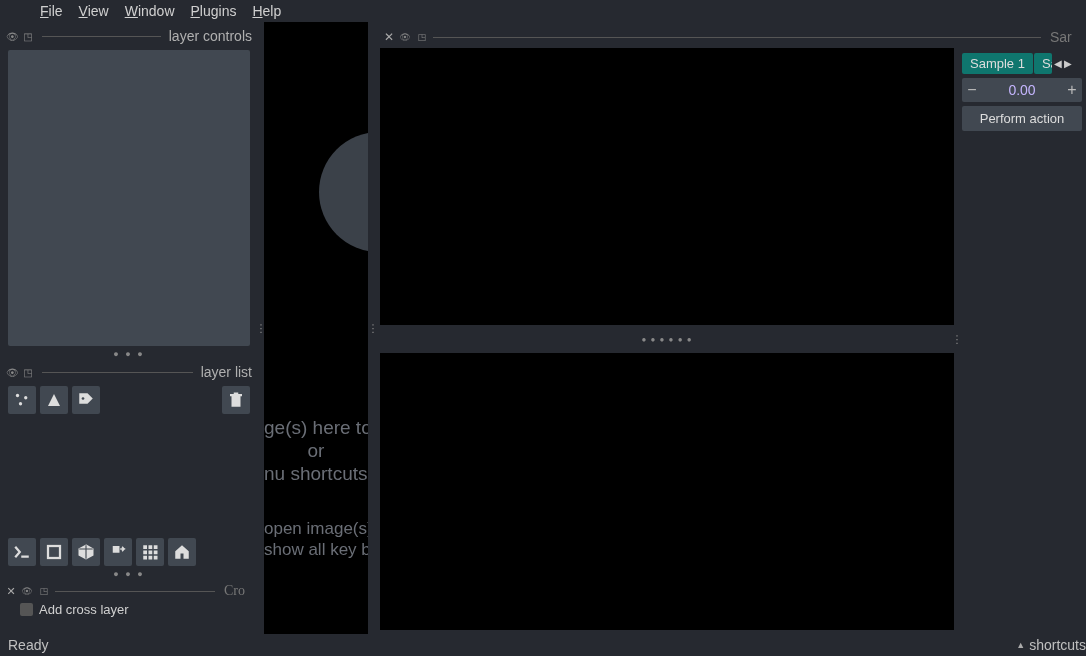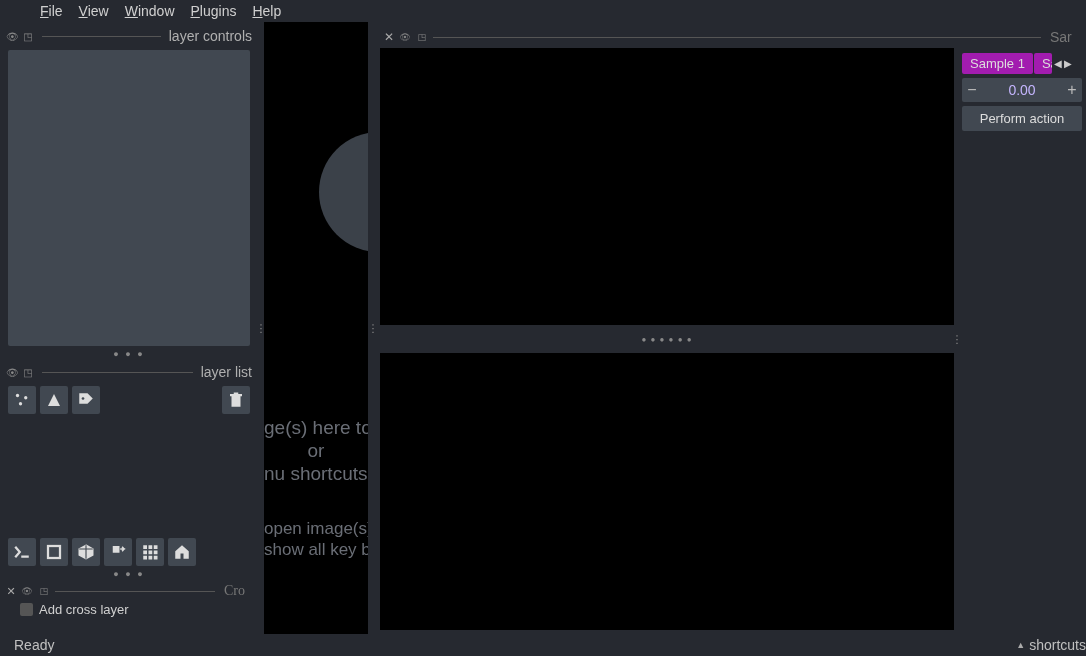--- a/index.html
+++ b/index.html
@@ -253,21 +253,21 @@
   flex-direction: column;
   gap: 4px;
 }
 .tabrow {
   display: flex;
   align-items: center;
   height: 22px;
   position: relative;
 }
 .tab {
-  background: #a21caf;
+  background: #0f766e;
   padding: 3px 8px;
   font-size: 13px;
   color: #ddd;
   border-radius: 2px;
   white-space: nowrap;
   margin-right: 1px;
 }
 .tab.partial { width: 18px; overflow: hidden; padding-right:0;}
 .tabnav {
   display: flex;
@@ -309,21 +309,21 @@
   padding: 5px 0;
   font-size: 13px;
   color: #ddd;
   border-radius: 2px;
   cursor: pointer;
 }
 
 
 .statusbar {
   position: absolute;
-  left: 14px;
+  left: 8px;
   right: 0;
   bottom: 0;
   height: 22px;
   display: flex;
   align-items: center;
   padding: 0 0;
   font-size: 14px;
   color: #c0c0c0;
 }
 .statusbar .right {

